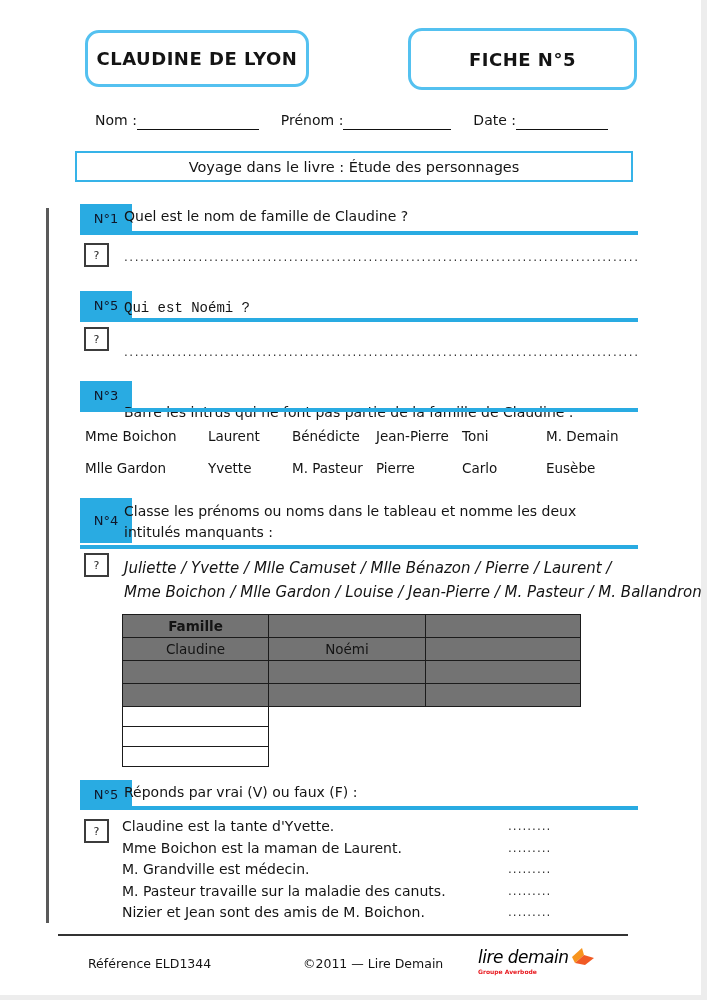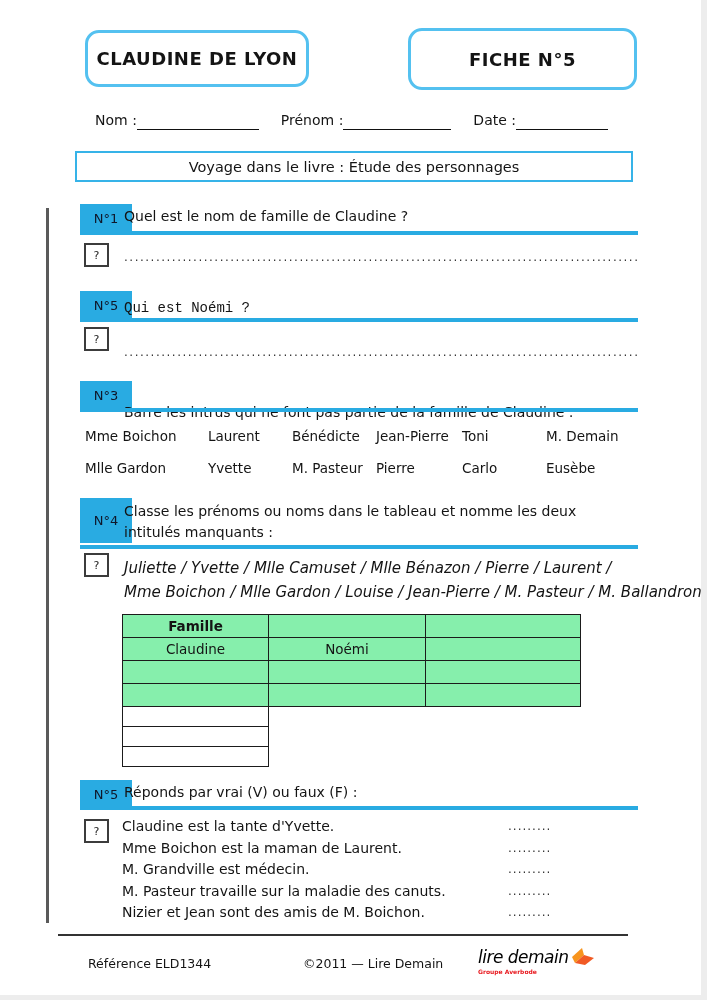--- a/index.html
+++ b/index.html
@@ -53,21 +53,21 @@
     position:absolute; left:85px; width:552px; display:grid;
     grid-template-columns:123px 84px 84px 86px 84px auto; font-size:13.5px;
   }
 
   .wordlist { position:absolute; left:124px; width:516px; font-style:italic; font-size:15px; white-space:nowrap; }
 
   
   table.fam { position:absolute; left:122px; top:614px; border-collapse:collapse; table-layout:fixed; }
   table.fam td {
     border:1.6px solid #1b1b1b; height:23px; text-align:center; font-size:13.5px; padding:0;
-    background:#86efac;
+    background:#737373;
   }
   table.fam td.c1 { width:146px; } table.fam td.c2 { width:157px; } table.fam td.c3 { width:155px; }
   table.fam td.hd { font-weight:bold; }
   table.fam2 { position:absolute; left:122px; top:706px; border-collapse:collapse; table-layout:fixed; }
   table.fam2 td { border:1.6px solid #1b1b1b; width:146px; height:20px; background:#fff; }
 
   
   .statements { position:absolute; left:122px; top:818px; width:432px; }
   .st-row { position:relative; height:21.5px; font-size:14px; }
   .st-dots { position:absolute; left:386px; top:1px; width:45px; overflow:hidden; white-space:nowrap;

